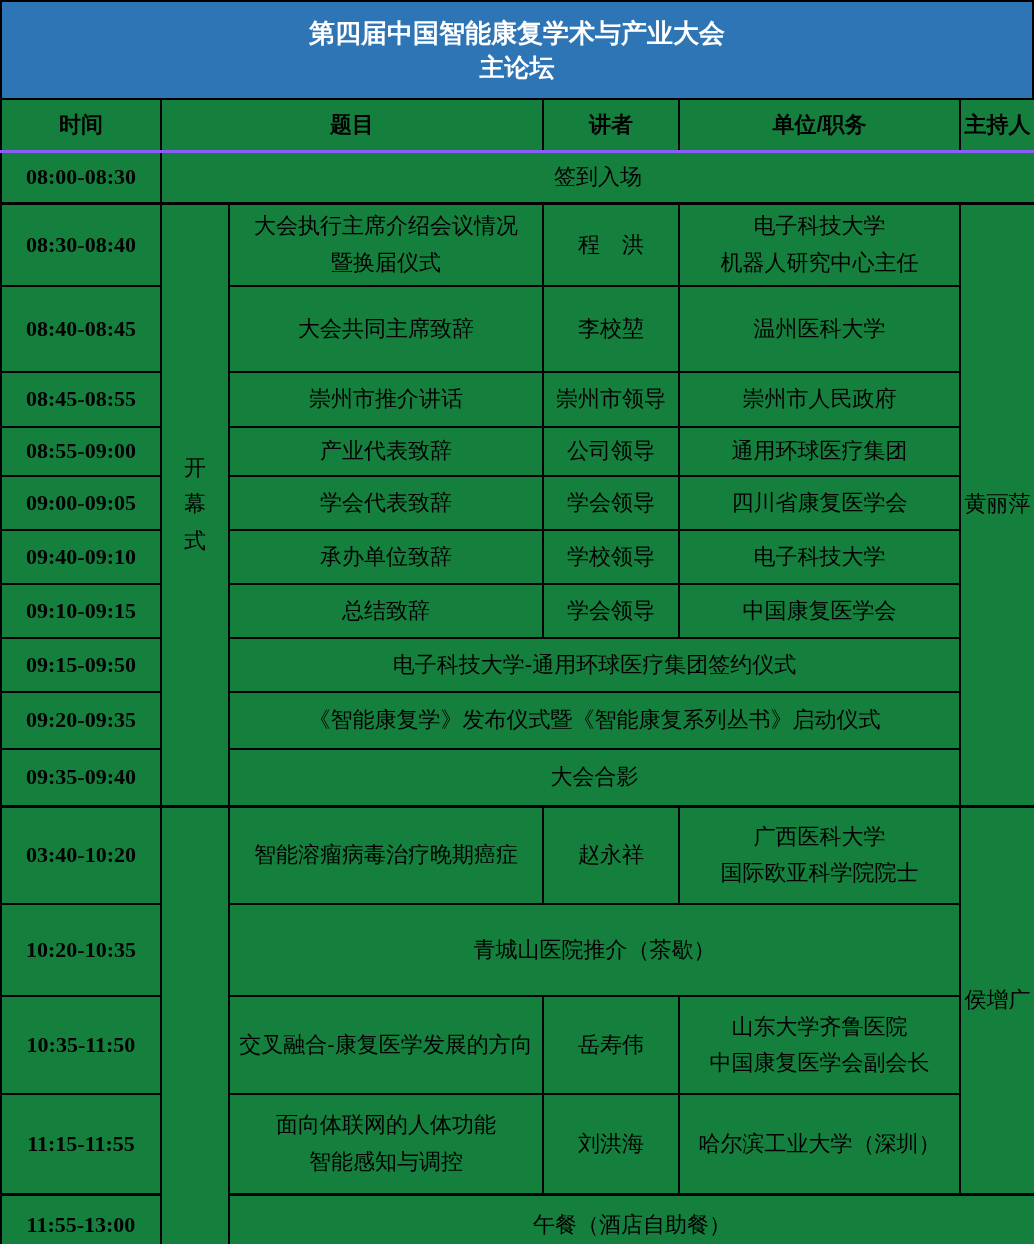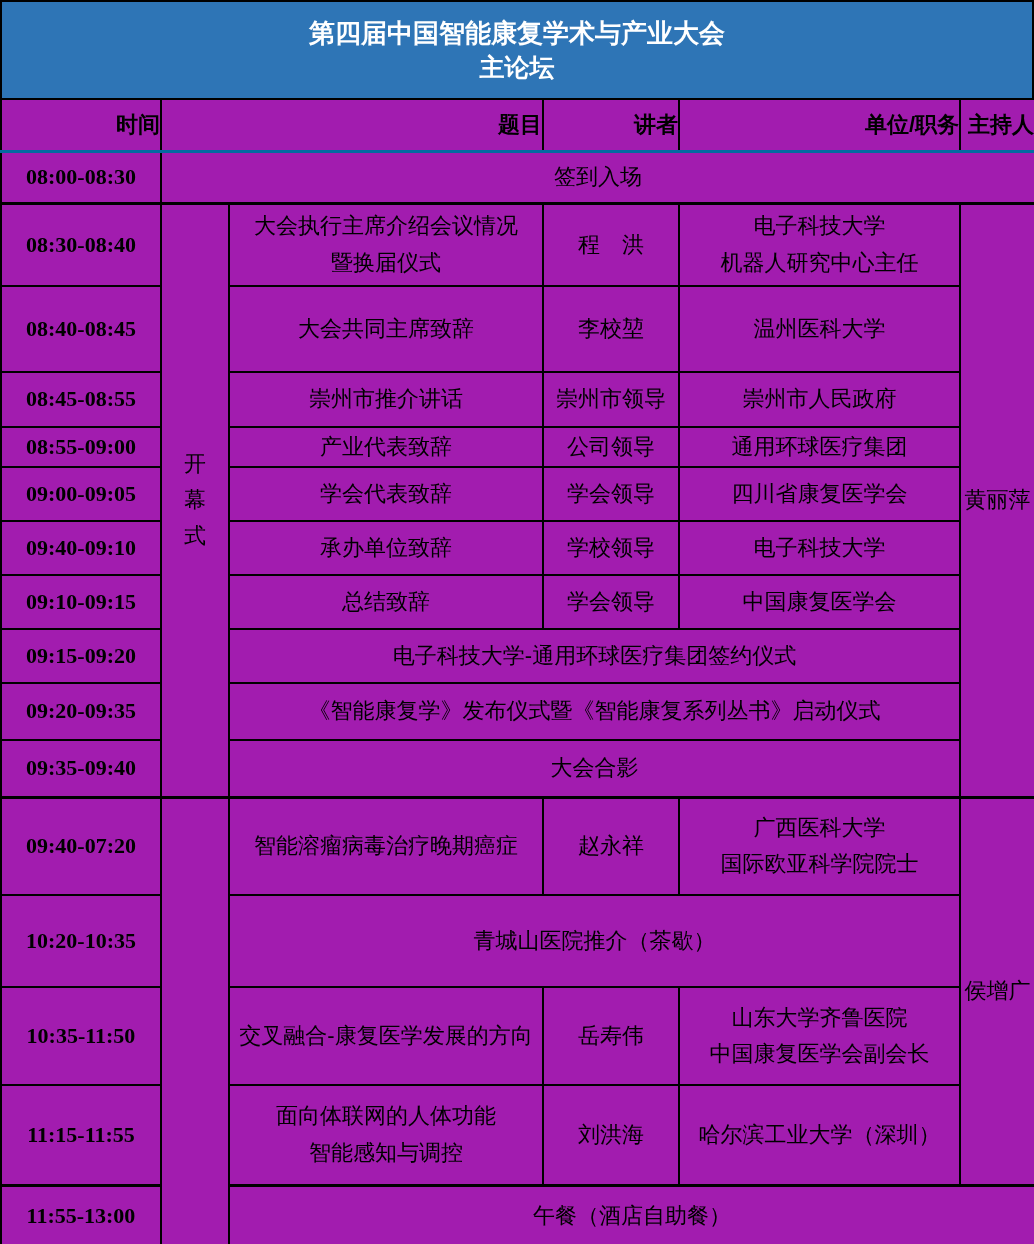--- a/index.html
+++ b/index.html
@@ -2,21 +2,21 @@
 <html><head>
 <meta charset="utf-8">
 <style>
   * { box-sizing: border-box; }
   html, body { margin: 0; padding: 0; background: #ffffff; }
   .sheet {
     width: 1034px;
     height: 1244px;
     font-family: "Liberation Sans", sans-serif;
     color: #000;
-    background: #a21caf;
+    background: #15803d;
     overflow: hidden;
   }
   .banner {
     width: 1034px;
     height: 98px;
     background: #2E75B6;
     border: 2px solid #000;
     border-bottom: 0;
     color: #fff;
     font-weight: bold;
@@ -59,21 +59,21 @@
   }
   .session {
     line-height: 1.5;
     font-size: 22px;
   }
   .host {
     padding: 0;
     font-size: 22px;
   }
   tr.thick-top td { border-top: 3px solid #000; }
-  tr.header-row th { border-bottom: 3px solid #0369a1; text-align: right; }
+  tr.header-row th { border-bottom: 3px solid #8b5cf6; }
 </style>
 </head>
 <body>
 
 <div class="sheet">
 
   <div class="banner">
     <div class="t1">第四届中国智能康复学术与产业大会</div>
     <div class="t2">主论坛</div>
   </div>
@@ -122,21 +122,21 @@
       <td>温州医科大学</td>
     </tr>
 
     <tr style="height:55px">
       <td class="time">08:45-08:55</td>
       <td>崇州市推介讲话</td>
       <td>崇州市领导</td>
       <td>崇州市人民政府</td>
     </tr>
 
-    <tr style="height:40px">
+    <tr style="height:49px">
       <td class="time">08:55-09:00</td>
       <td>产业代表致辞</td>
       <td>公司领导</td>
       <td>通用环球医疗集团</td>
     </tr>
 
     <tr style="height:54px">
       <td class="time">09:00-09:05</td>
       <td>学会代表致辞</td>
       <td>学会领导</td>
@@ -151,36 +151,36 @@
     </tr>
 
     <tr style="height:54px">
       <td class="time">09:10-09:15</td>
       <td>总结致辞</td>
       <td>学会领导</td>
       <td>中国康复医学会</td>
     </tr>
 
     <tr style="height:54px">
-      <td class="time">09:15-09:20</td>
+      <td class="time">09:15-09:50</td>
       <td colspan="3">电子科技大学-通用环球医疗集团签约仪式</td>
     </tr>
 
     <tr style="height:57px">
       <td class="time">09:20-09:35</td>
       <td colspan="3">《智能康复学》发布仪式暨《智能康复系列丛书》启动仪式</td>
     </tr>
 
     <tr style="height:57px">
       <td class="time">09:35-09:40</td>
       <td colspan="3">大会合影</td>
     </tr>
 
     <tr class="thick-top" style="height:98px">
-      <td class="time">09:40-07:20</td>
+      <td class="time">03:40-10:20</td>
       <td rowspan="5" class="session"></td>
       <td>智能溶瘤病毒治疗晚期癌症</td>
       <td>赵永祥</td>
       <td>广西医科大学
 国际欧亚科学院院士</td>
       <td rowspan="4" class="host">侯增广</td>
     </tr>
 
     <tr style="height:92px">
       <td class="time">10:20-10:35</td>

